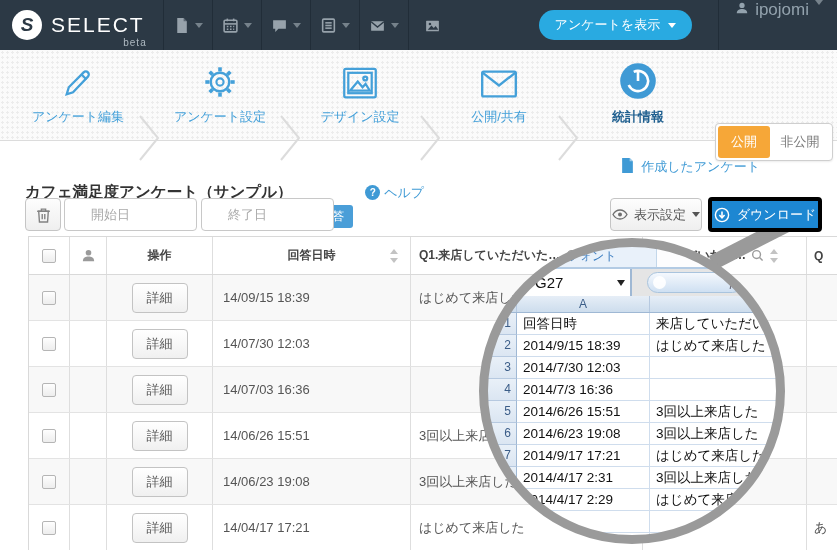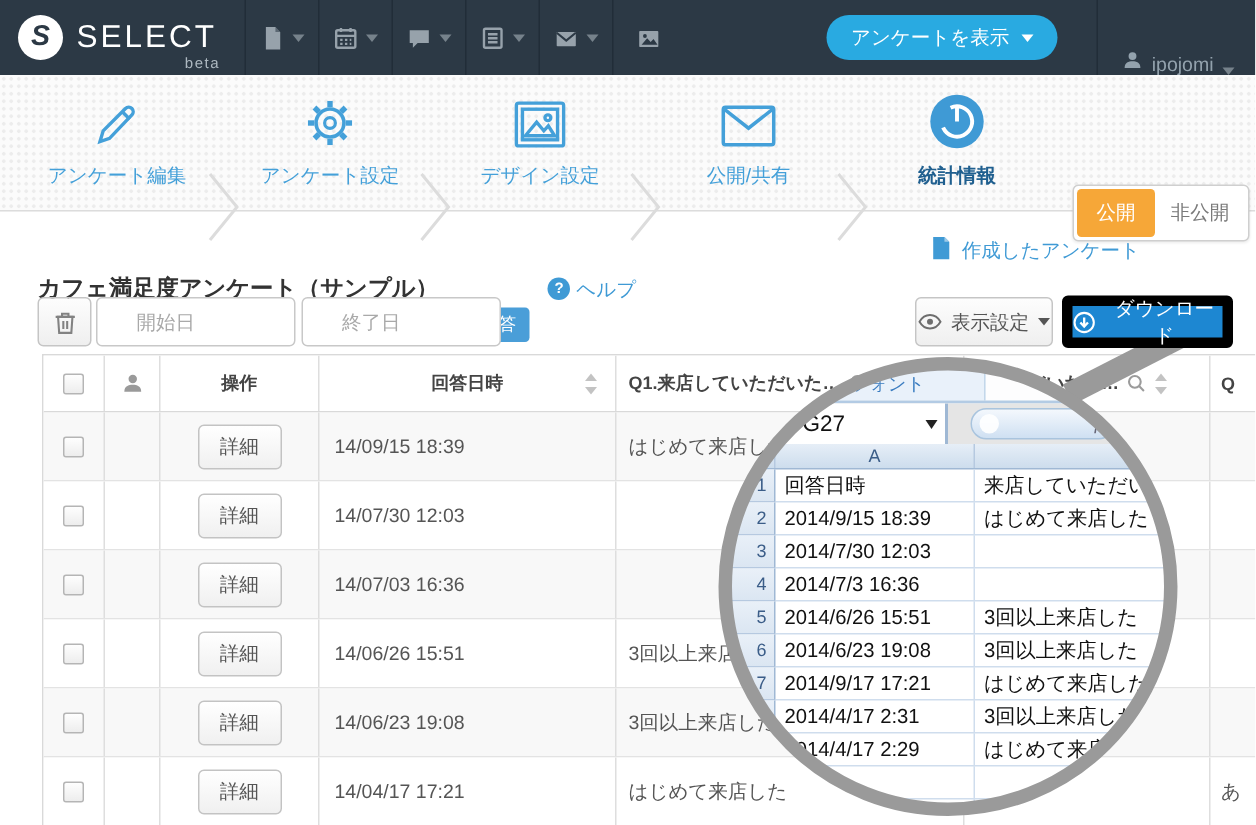--- a/index.html
+++ b/index.html
@@ -16,22 +16,22 @@
   .brand-sub { position:absolute; right:-2px; bottom:-11px; font-size:10px; color:#aeb9c1; letter-spacing:1px; font-style:normal; }
   .nav-iconbtn { width:49px; display:flex; align-items:center; justify-content:center; gap:5px;
     border-left:1px solid #212d38; cursor:pointer; }
   .nav-iconbtn:last-of-type { border-right:1px solid #212d38; }
   .nav-iconbtn svg { display:block; }
   .caret { width:0; height:0; border-left:4px solid transparent; border-right:4px solid transparent; border-top:5px solid #76828b; }
   .caret.white { border-top-color:#fff; }
   .nav-right { margin-left:auto; display:flex; align-items:center; }
   .view-btn { height:30px; margin-right:26px; padding:0 16px; border-radius:15px; background:#29aae1;
     color:#fff; font-size:13px; display:flex; align-items:center; gap:8px; border:none; cursor:pointer; }
-  .user-box { display:flex; align-items:flex-end; gap:6px; padding:0 14px 0 16px; height:50px;
-    border-left:1px solid #212d38; color:#93a2ad; font-size:13px; cursor:pointer; }
+  .user-box { display:flex; align-items:flex-start; gap:6px; padding:0 14px 0 16px; height:50px;
+    border-left:1px solid #212d38; color:#93a2ad; font-size:17px; cursor:pointer; }
 
   
   #stepsbar { position:absolute; left:0; top:50px; width:837px; height:91px; background-color:#fbfbfb;
     background-image:radial-gradient(#ececec 1px, transparent 1.2px); background-size:5px 5px;
     border-bottom:1px solid #dcdcdc; }
   .step { position:absolute; top:10px; width:140px; text-align:center; cursor:pointer; }
   .step .ic { height:40px; display:flex; align-items:flex-end; justify-content:center; }
   .step .lb { margin-top:8px; font-size:13px; color:#44a0d9; }
   .step.active .lb { color:#1f5f8f; font-weight:bold; }
   .chev { position:absolute; top:62px; }
@@ -59,21 +59,21 @@
   .btn-gray { background:linear-gradient(#fdfdfd,#efefef); border:1px solid #c5c5c5; border-radius:4px; cursor:pointer; }
   .trash-btn { position:absolute; left:25px; top:4px; width:36px; height:33px; display:flex; align-items:center; justify-content:center; }
   .date-input { position:absolute; top:4px; height:33px; border:1px solid #c8c8c8; border-radius:4px;
     padding:0 26px; font-size:13px; color:#555; font-family:inherit; }
   .date-input::placeholder { color:#a9a9a9; }
   #start-date { left:64px; width:133px; }
   #end-date { left:201px; width:133px; }
   .disp-btn { position:absolute; left:610px; top:4px; width:92px; height:33px; display:flex; align-items:center;
     justify-content:center; gap:6px; font-size:13px; color:#555; }
   .dl-btn { position:absolute; left:708px; top:3px; width:114px; height:35px; background:#1d87d2;
-    border:7px solid #000000; border-radius:4px; color:#fff; font-size:13px; display:flex;
+    border:4px solid #000000; border-radius:4px; color:#fff; font-size:13px; display:flex;
     align-items:center; justify-content:center; gap:7px; cursor:pointer; }
 
   
   #table { position:absolute; left:28px; top:236px; width:809px; height:314px; border:1px solid #d9d9d9;
     border-bottom:none; border-right:none; overflow:hidden; z-index:1; }
   .trow { display:flex; width:810px; height:46px; border-bottom:1px solid #e3e3e3; background:#fff; }
   .trow.head { height:38px; border-bottom:1px solid #d9d9d9; background:#fff; }
   .trow.stripe { background:#f8f8f8; }
   .tc { border-right:1px solid #dedede; display:flex; align-items:center; font-size:13px; color:#555; }
   .c-cb { width:41px; justify-content:center; }

